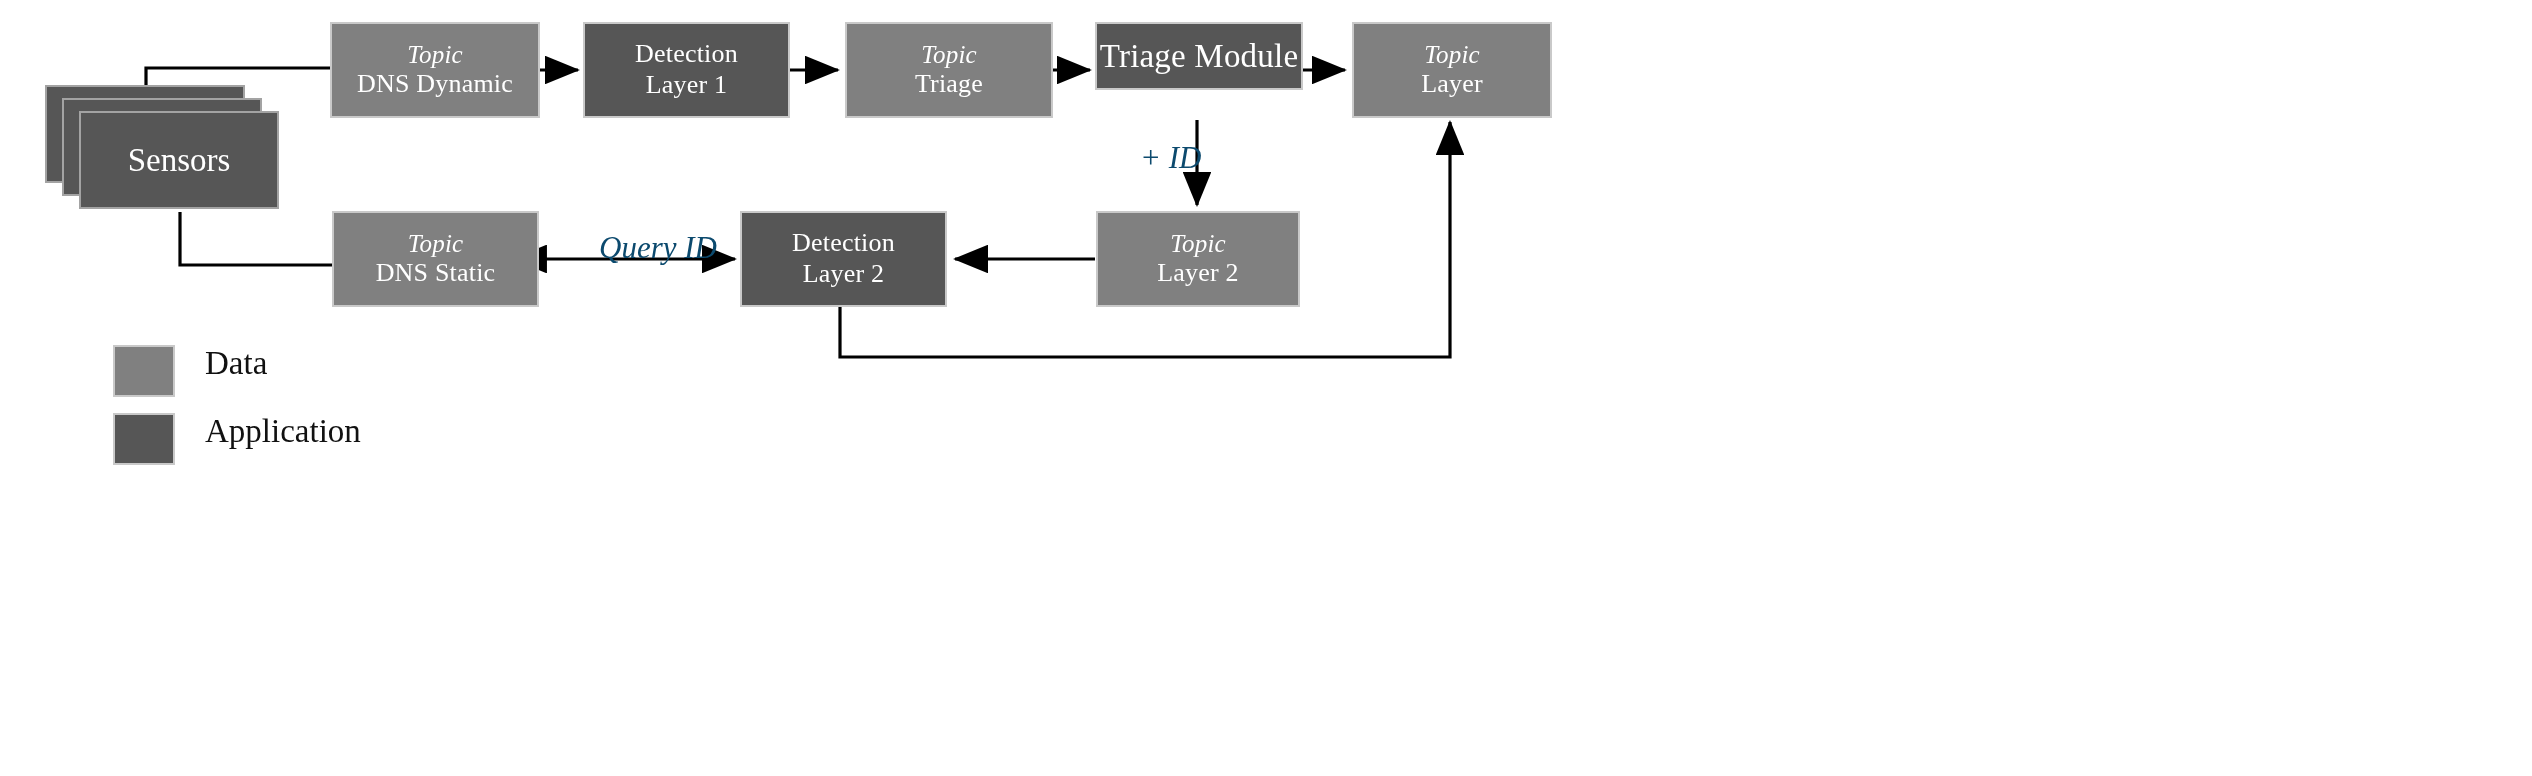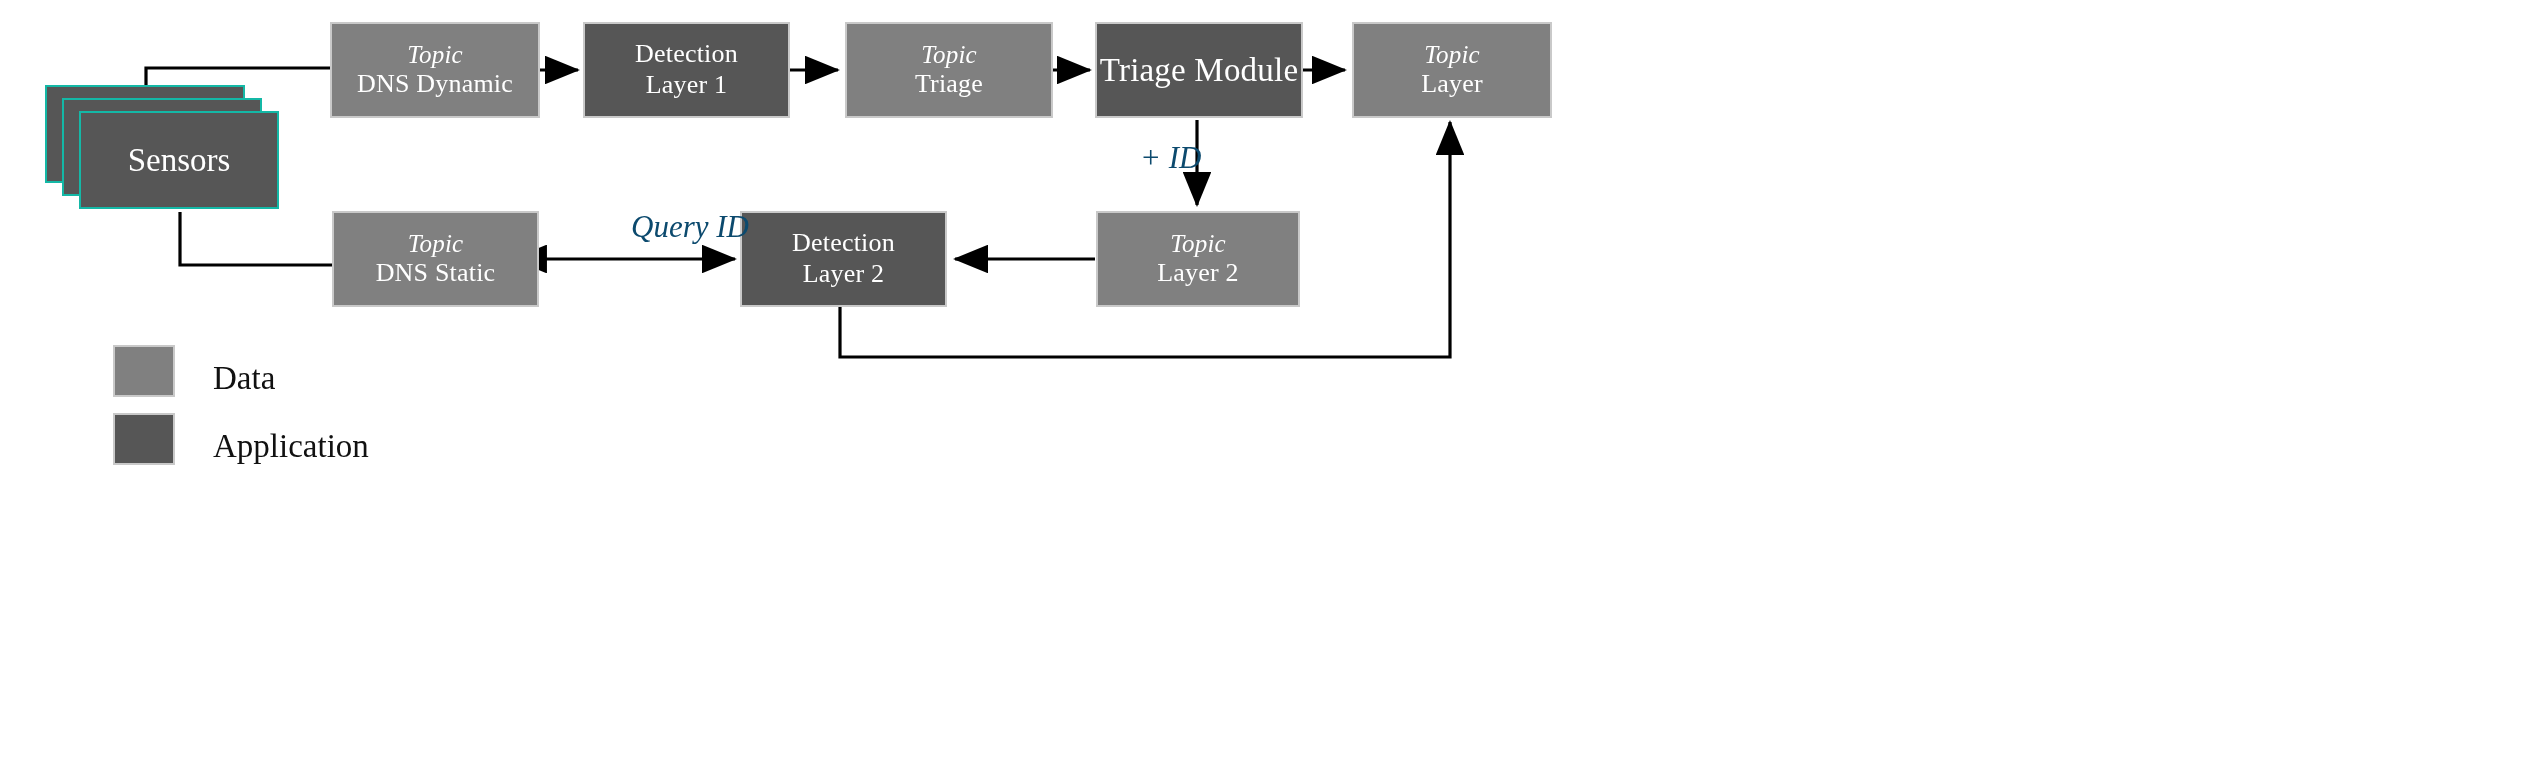--- a/index.html
+++ b/index.html
@@ -56,21 +56,21 @@
     left: 45px;
     top: 85px;
     width: 240px;
     height: 130px;
   }
   .stack-card {
     position: absolute;
     width: 200px;
     height: 98px;
     background: #565656;
-    border: 2px solid #14b8a6;
+    border: 2px solid #a3a3a3;
     box-sizing: border-box;
   }
   .stack-card.c1 { left: 0px;  top: 0px;  }
   .stack-card.c2 { left: 17px; top: 13px; }
   .stack-card.c3 {
     left: 34px; top: 26px;
     display: flex;
     align-items: center;
     justify-content: center;
     color: #ffffff;
@@ -81,22 +81,22 @@
     position: absolute;
     font-style: italic;
     font-size: 31px;
     color: #0c4a6e;
     white-space: nowrap;
   }
 
   .legend-row {
     position: absolute;
     display: flex;
-    align-items: flex-end;
-    gap: 38px;
+    align-items: flex-start;
+    gap: 30px;
   }
   .legend-swatch {
     width: 62px;
     height: 52px;
     border: 2px solid #c9c9c9;
     box-sizing: border-box;
   }
   .legend-label {
     font-size: 33px;
     color: #111111;
@@ -154,21 +154,21 @@
   <div class="node app" style="left:583px; top:22px; width:207px; height:96px;">
     <span class="t2">Detection</span>
     <span class="t2">Layer 1</span>
   </div>
 
   <div class="node data" style="left:845px; top:22px; width:208px; height:96px;">
     <span class="t1">Topic</span>
     <span class="t2">Triage</span>
   </div>
 
-  <div class="node app single" style="left:1095px; top:22px; width:208px; height:96px;">
+  <div class="node app single" style="left:1095px; top:22px; width:208px; height:68px;">
     <span class="t2">Triage Module</span>
   </div>
 
   <div class="node data" style="left:1352px; top:22px; width:200px; height:96px;">
     <span class="t1">Topic</span>
     <span class="t2">Layer</span>
   </div>
 
   <div class="node data" style="left:332px; top:211px; width:207px; height:96px;">
     <span class="t1">Topic</span>
@@ -180,21 +180,21 @@
     <span class="t2">Layer 2</span>
   </div>
 
   <div class="node data" style="left:1096px; top:211px; width:204px; height:96px;">
     <span class="t1">Topic</span>
     <span class="t2">Layer 2</span>
   </div>
 
   <div class="edge-label" style="left:1140px; top:140px;">+ ID</div>
 
-  <div class="edge-label" style="left:599px; top:209px;margin-left:32px;">Query ID</div>
+  <div class="edge-label" style="left:599px; top:230px;">Query ID</div>
 
   <div class="legend-row" style="left:113px; top:345px;">
     <span class="legend-swatch" style="background:#808080;"></span>
     <span class="legend-label">Data</span>
   </div>
 
   <div class="legend-row" style="left:113px; top:413px;">
     <span class="legend-swatch" style="background:#565656;"></span>
     <span class="legend-label">Application</span>
   </div>

